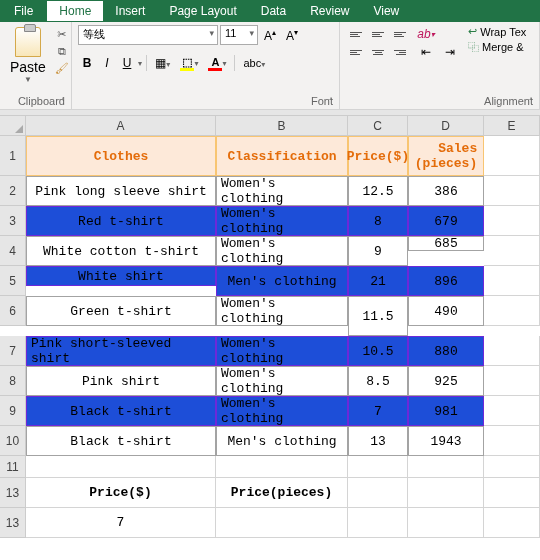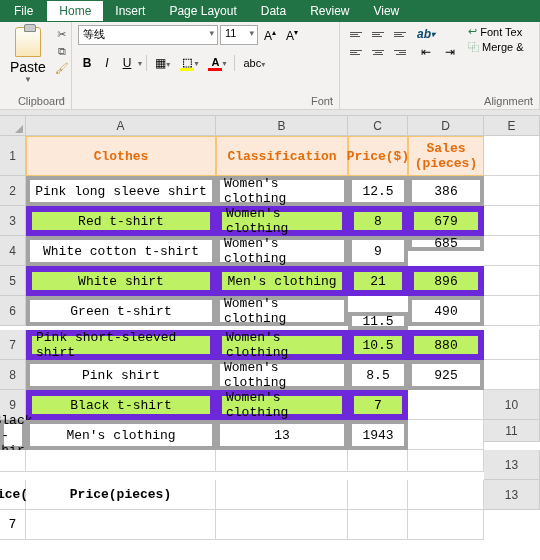--- a/index.html
+++ b/index.html
@@ -40,22 +40,22 @@
 .side-btns .r { display:flex; align-items:center; gap:3px; white-space:nowrap; }
 
 .sel-row { height: 6px; background: #e6e6e6; border-bottom: 1px solid #ccc; }
 
 .sheet { display: grid; grid-template-columns: 26px 190px 132px 60px 76px 56px; }
 .colhdr, .rowhdr { background: #e6e6e6; border: 1px solid #ccc; border-top:none; border-left:none; text-align: center; font-size: 12px; color:#444; display:flex; align-items:center; justify-content:center; }
 .colhdr { height: 20px; }
 .rowhdr { }
 .cell { border-right: 1px solid #d4d4d4; border-bottom: 1px solid #d4d4d4; display:flex; align-items:center; justify-content:center; font-size:13px; padding:2px 4px; font-family: "SimSun","Courier New",monospace; }
 .hdr-cell { background:#fde9d9; color:#e46c0a; font-weight:bold; border:1px solid #f8c572; font-family:"SimSun","Courier New",monospace; }
-.band-a { background:#bef264; border:6px solid #6d28d9; }
-.band-b { background:#ffffff; border:4px solid #a3a3a3; }
+.band-a { background:#1d4ed8; border:1px solid #6d28d9; }
+.band-b { background:#ffffff; border:1px solid #a3a3a3; }
 .plain { background:#fff; }
 .leftA { justify-content:center; }
 .bold { font-weight:bold; }
 .corner { background:#e6e6e6; border-right:1px solid #ccc; border-bottom:1px solid #ccc; position:relative; }
 .corner::after { content:""; position:absolute; right:2px; bottom:2px; width:0; height:0; border-left:8px solid transparent; border-bottom:8px solid #aaa; }
 </style>
 </head>
 <body>
 
 <div class="titlebar">
@@ -155,31 +155,31 @@
               <div class="bars" style="align-items:flex-end">
                 <span style="width:12px"></span>
                 <span style="width:7px"></span>
                 <span style="width:10px"></span>
               </div>
             </div>
         </div>
       </div>
       <div>
         <div class="align-grid" style="grid-template-columns:repeat(1,22px)">
-          <div class="align-cell" style="color:#0c4a6e;font-style:italic;font-weight:bold">ab<span style="font-size:8px">▾</span></div>
+          <div class="align-cell" style="color:#be185d;font-style:italic;font-weight:normal">ab<span style="font-size:8px">▾</span></div>
         </div>
         <div class="align-grid" style="grid-template-columns:repeat(2,22px)">
           <div class="align-cell">⇤</div>
           <div class="align-cell">⇥</div>
         </div>
       </div>
       <div class="side-btns">
         <div class="r">
             <span style="color:#2a7d46">↩</span>
-            <span>Font Tex</span>
+            <span>Wrap Tex</span>
           </div>
         <div class="r">
             <span style="color:#2a7d46">⿻</span>
             <span>Merge &amp;</span>
           </div>
       </div>
     </div>
     <div class="group-label">Alignment</div>
   </div>
 </div>
@@ -190,21 +190,21 @@
     <div class="corner" style="height: 20px;"></div>
     <div class="colhdr" style="height: 20px;">A</div>
     <div class="colhdr" style="height: 20px;">B</div>
     <div class="colhdr" style="height: 20px;">C</div>
     <div class="colhdr" style="height: 20px;">D</div>
     <div class="colhdr" style="height: 20px;">E</div>
     <div class="rowhdr" style="height: 40px;">1</div>
     <div class="cell hdr-cell" style="height: 40px; white-space: pre-line; text-align: center;">Clothes</div>
     <div class="cell hdr-cell" style="height: 40px; white-space: pre-line; text-align: center;">Classification</div>
     <div class="cell hdr-cell" style="height: 40px; white-space: pre-line; text-align: center;">Price($)</div>
-    <div class="cell hdr-cell" style="height: 40px; white-space: pre-line; text-align: center;">Sales
+    <div class="cell hdr-cell" style="height: 40px; white-space: pre-line; text-align: right;">Sales
 (pieces)</div>
     <div class="cell plain" style="height: 40px;"></div>
     <div class="rowhdr" style="height: 30px;">2</div>
     <div class="cell band-b leftA" style="height: 30px;">Pink long sleeve shirt</div>
     <div class="cell band-b" style="height: 30px;">Women's clothing</div>
     <div class="cell band-b" style="height: 30px;">12.5</div>
     <div class="cell band-b" style="height: 30px;">386</div>
     <div class="cell plain" style="height: 30px;"></div>
     <div class="rowhdr" style="height: 30px;">3</div>
     <div class="cell band-a leftA" style="height: 30px;">Red t-shirt</div>
@@ -212,47 +212,48 @@
     <div class="cell band-a" style="height: 30px;">8</div>
     <div class="cell band-a" style="height: 30px;">679</div>
     <div class="cell plain" style="height: 30px;"></div>
     <div class="rowhdr" style="height: 30px;">4</div>
     <div class="cell band-b leftA" style="height: 30px;">White cotton t-shirt</div>
     <div class="cell band-b" style="height: 30px;">Women's clothing</div>
     <div class="cell band-b" style="height: 30px;">9</div>
     <div class="cell band-b" style="height: 15px;">685</div>
     <div class="cell plain" style="height: 30px;"></div>
     <div class="rowhdr" style="height: 30px;">5</div>
-    <div class="cell band-a leftA" style="height: 30px;">White shirt</div>
+    <div class="cell band-a leftA" style="height: 20px;">White shirt</div>
     <div class="cell band-a" style="height: 30px;">Men's clothing</div>
     <div class="cell band-a" style="height: 30px;">21</div>
     <div class="cell band-a" style="height: 30px;">896</div>
     <div class="cell plain" style="height: 30px;"></div>
     <div class="rowhdr" style="height: 30px;">6</div>
     <div class="cell band-b leftA" style="height: 30px;">Green t-shirt</div>
     <div class="cell band-b" style="height: 30px;">Women's clothing</div>
-    <div class="cell band-b" style="height: 18px; margin-top: 16px;">11.5</div>
+    <div class="cell band-b" style="height: 40px;">11.5</div>
     <div class="cell band-b" style="height: 30px;">490</div>
     <div class="cell plain" style="height: 30px;"></div>
     <div class="rowhdr" style="height: 30px;">7</div>
     <div class="cell band-a leftA" style="height: 30px;">Pink short-sleeved shirt</div>
     <div class="cell band-a" style="height: 30px;">Women's clothing</div>
     <div class="cell band-a" style="height: 30px;">10.5</div>
     <div class="cell band-a" style="height: 30px;">880</div>
     <div class="cell plain" style="height: 30px;"></div>
     <div class="rowhdr" style="height: 30px;">8</div>
     <div class="cell band-b leftA" style="height: 30px;">Pink shirt</div>
     <div class="cell band-b" style="height: 30px;">Women's clothing</div>
     <div class="cell band-b" style="height: 30px;">8.5</div>
     <div class="cell band-b" style="height: 30px;">925</div>
     <div class="cell plain" style="height: 30px;"></div>
     <div class="rowhdr" style="height: 30px;">9</div>
     <div class="cell band-a leftA" style="height: 30px;">Black t-shirt</div>
     <div class="cell band-a" style="height: 30px;">Women's clothing</div>
     <div class="cell band-a" style="height: 30px;">7</div>
+    <div class="cell band-a" style="height: 30px;">981</div>
     <div class="cell plain" style="height: 30px;"></div>
     <div class="rowhdr" style="height: 30px;">10</div>
     <div class="cell band-b leftA" style="height: 30px;">Black t-shirt</div>
     <div class="cell band-b" style="height: 30px;">Men's clothing</div>
     <div class="cell band-b" style="height: 30px;">13</div>
     <div class="cell band-b" style="height: 30px;">1943</div>
     <div class="cell plain" style="height: 30px;"></div>
     <div class="rowhdr" style="height: 22px;">11</div>
     <div class="cell plain" style="height: 22px;"></div>
     <div class="cell plain" style="height: 22px;"></div>

